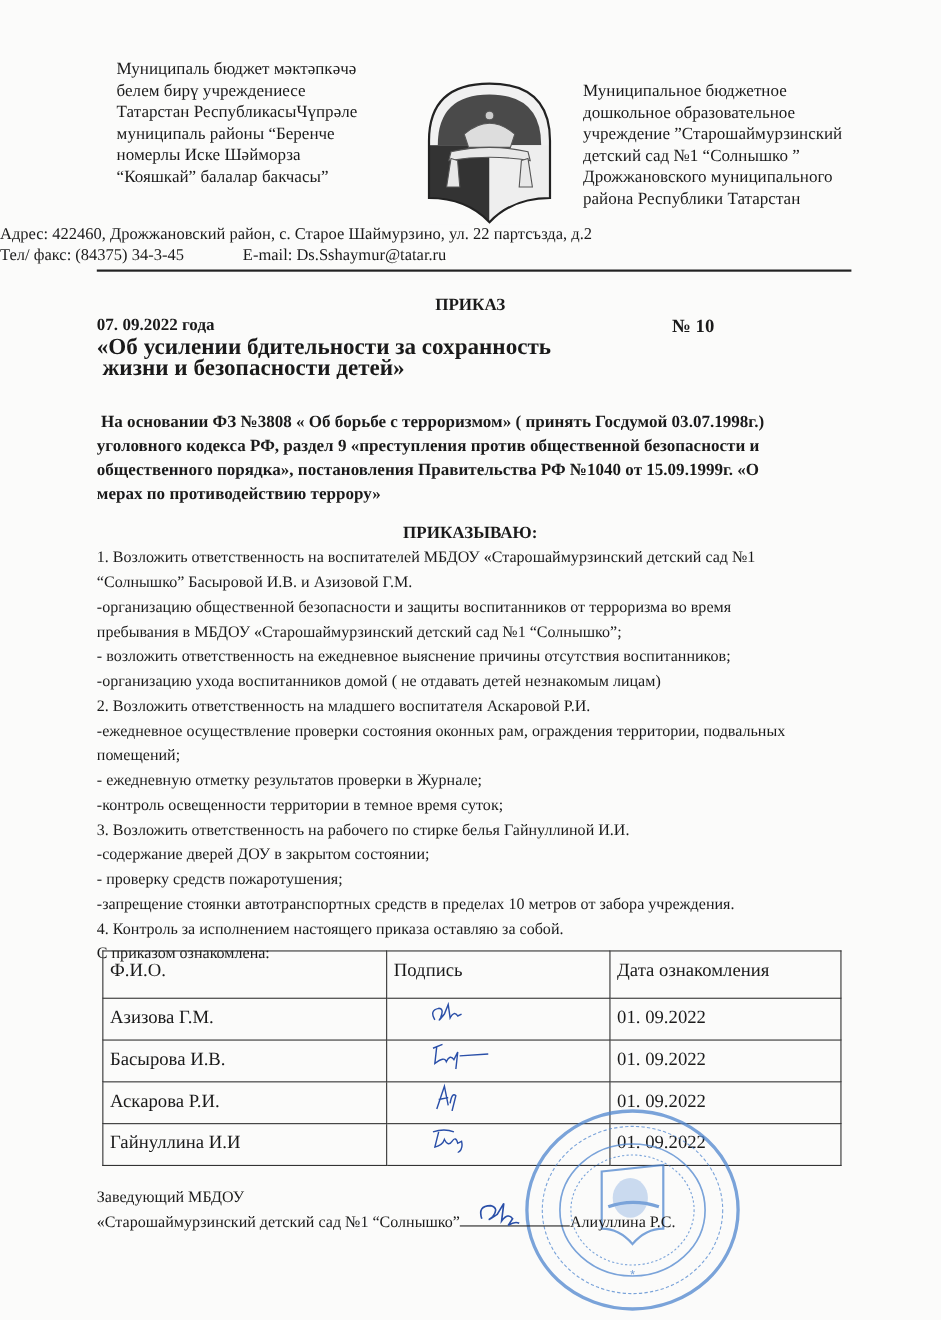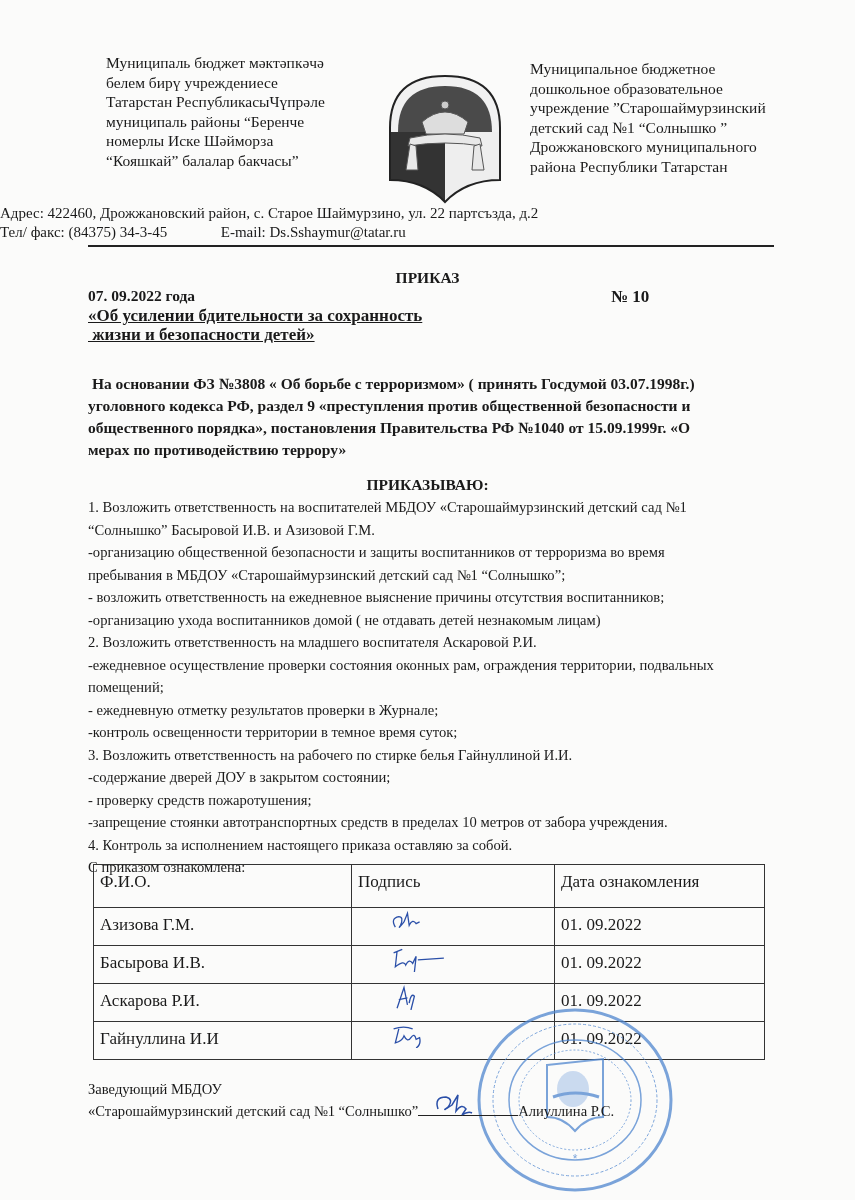--- a/index.html
+++ b/index.html
@@ -3,31 +3,31 @@
 <meta charset="utf-8">
 <style>
   html, body { margin:0; padding:0; }
   body {
     width:855px; height:1200px; position:relative; overflow:hidden;
     background:#fbfbfa;
     font-family:"Liberation Serif", serif; color:#1a1a1a;
   }
   .abs { position:absolute; }
   .hdr-left { left:106px; top:53px; width:280px; font-size:15.5px; line-height:19.5px; }
-  .hdr-right { left:530px; top:59px; width:290px; font-size:15.5px; line-height:19.5px; }
+  .hdr-right { left:530px; top:73px; width:290px; font-size:15.5px; line-height:19.5px; }
   .emblem { left:386px; top:72px; width:118px; height:132px; }
   .addr { left:0; width:855px; text-align:left; font-size:15px; }
   .addr1 { top:205px; }
   .addr2 { top:224px; }
   .addr2 span { display:inline-block; }
   .rule { left:88px; top:245px; width:686px; height:2px; background:#222; }
   .prikaz { left:0; width:855px; text-align:center; top:269px; font-size:15.5px; font-weight:bold; }
   .date { left:88px; top:287px; font-size:15.5px; font-weight:bold; }
   .num { left:611px; top:287px; font-size:17px; font-weight:bold; }
-  .subj { left:88px; top:306px; font-size:17px; font-weight:bold; line-height:19px;text-decoration:underline; }
+  .subj { left:88px; top:306px; font-size:21px; font-weight:bold; line-height:19px; }
   .basis { left:88px; top:373px; width:700px; font-size:15.5px; font-weight:bold; line-height:22px; }
   .orders-title { left:0; width:855px; text-align:center; top:476px; font-size:15.5px; font-weight:bold; }
   .orders { left:88px; top:496px; width:710px; font-size:14.6px; line-height:22.5px; }
   .orders div { white-space:nowrap; }
   table.ack {
     position:absolute; left:93px; top:864px; width:672px;
     border-collapse:collapse; font-size:17px;
   }
   table.ack td { border:1.3px solid #333; vertical-align:top; padding:7px 6px 0 6px; height:30px; }
   table.ack tr.head td { height:35px; }

